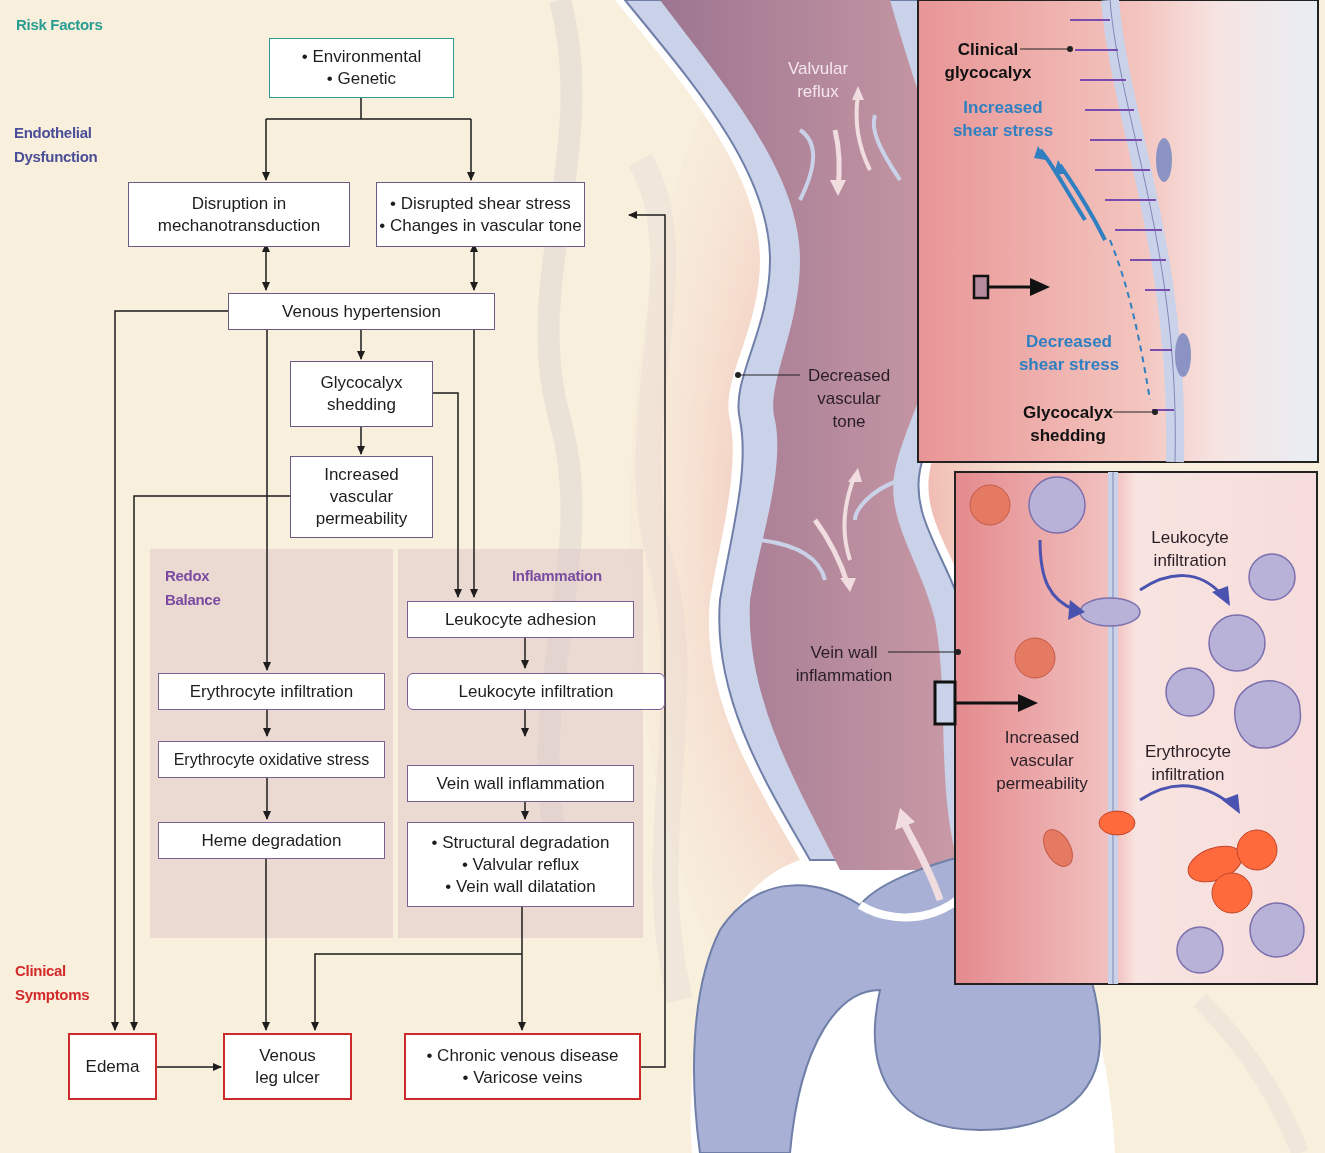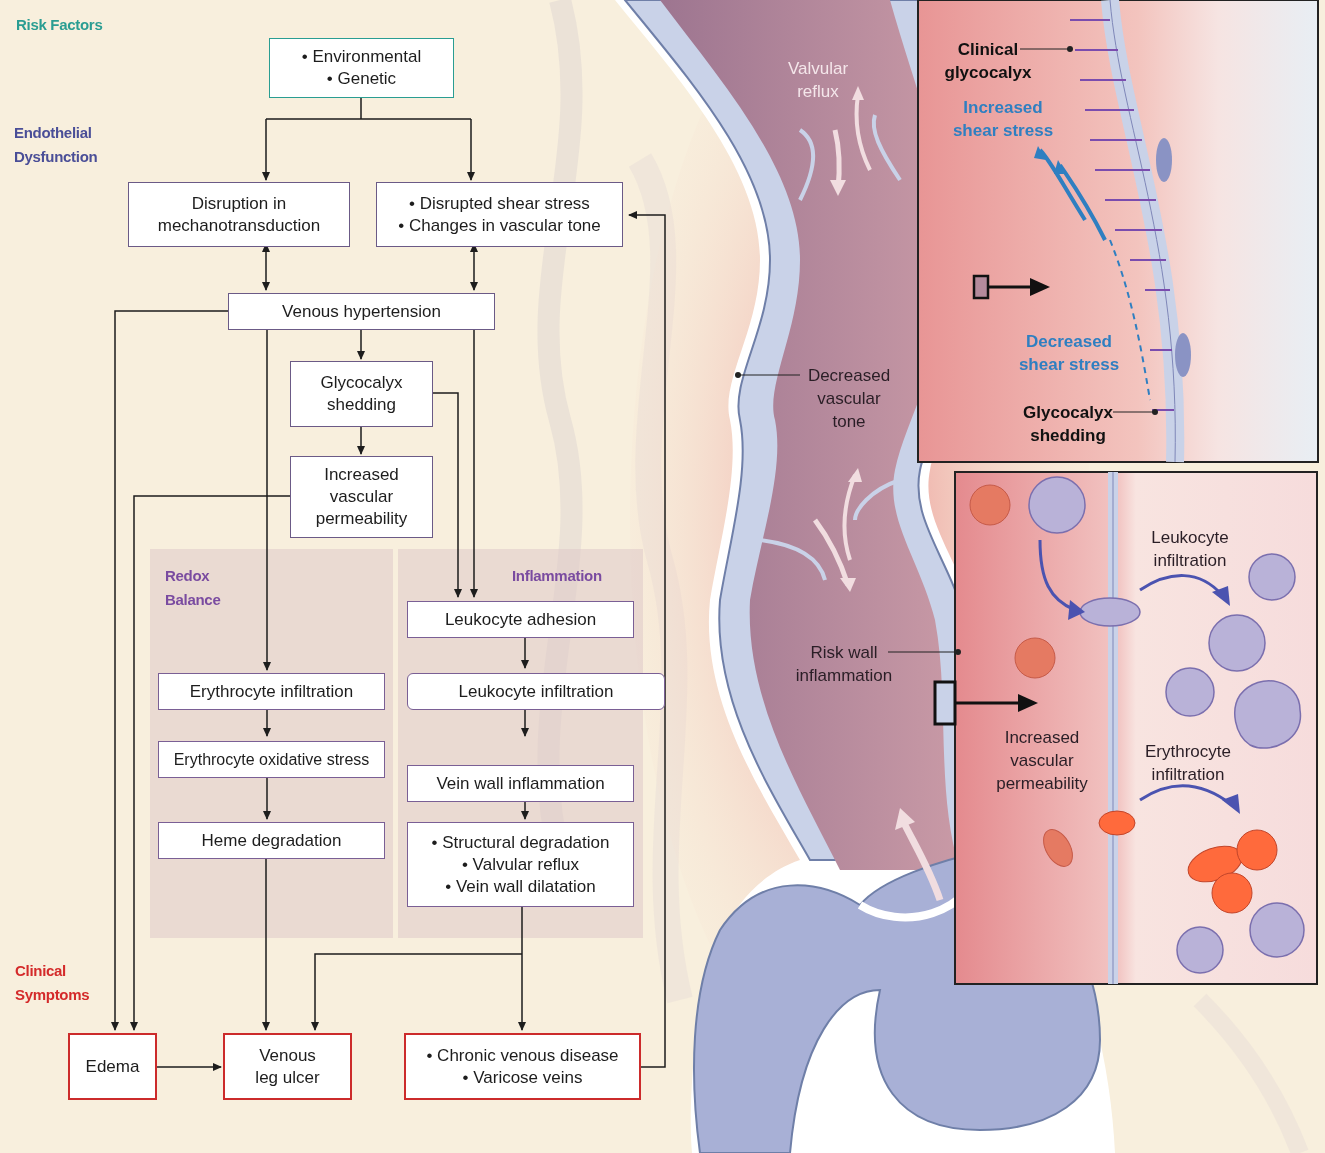--- a/index.html
+++ b/index.html
@@ -209,21 +209,21 @@
   </ul>
 </div>
 
 <div class="box" style="left:128px;top:182px;width:222px;height:65px;">
   <div class="lines">
     <span>Disruption in</span>
     <span>mechanotransduction</span>
   </div>
 </div>
 
-<div class="box" style="left:376px;top:182px;width:247px;height:65px;">
+<div class="box" style="left:376px;top:182px;width:209px;height:65px;">
   <ul>
     <li>Disrupted shear stress</li>
     <li>Changes in vascular tone</li>
   </ul>
 </div>
 
 <div class="box" style="left:228px;top:293px;width:267px;height:37px;">
   <span>Venous hypertension</span>
 </div>
 
@@ -288,21 +288,21 @@
 <div class="ill-text" style="left:776px;top:57px;width:84px;color:#f4e6ea;">
   <div>Valvular</div>
   <div>reflux</div>
 </div>
 <div class="ill-text" style="left:800px;top:364px;width:98px;color:#2a1e26;">
   <div>Decreased</div>
   <div>vascular</div>
   <div>tone</div>
 </div>
 <div class="ill-text" style="left:784px;top:641px;width:120px;color:#2a1e26;">
-  <div>Risk wall</div>
+  <div>Vein wall</div>
   <div>inflammation</div>
 </div>
 <div class="ill-text" style="left:938px;top:38px;width:100px;color:#111;font-weight:bold;">
   <div>Clinical</div>
   <div>glycocalyx</div>
 </div>
 <div class="ill-text" style="left:948px;top:96px;width:110px;color:#2f7fc1;font-weight:bold;">
   <div>Increased</div>
   <div>shear stress</div>
 </div>

